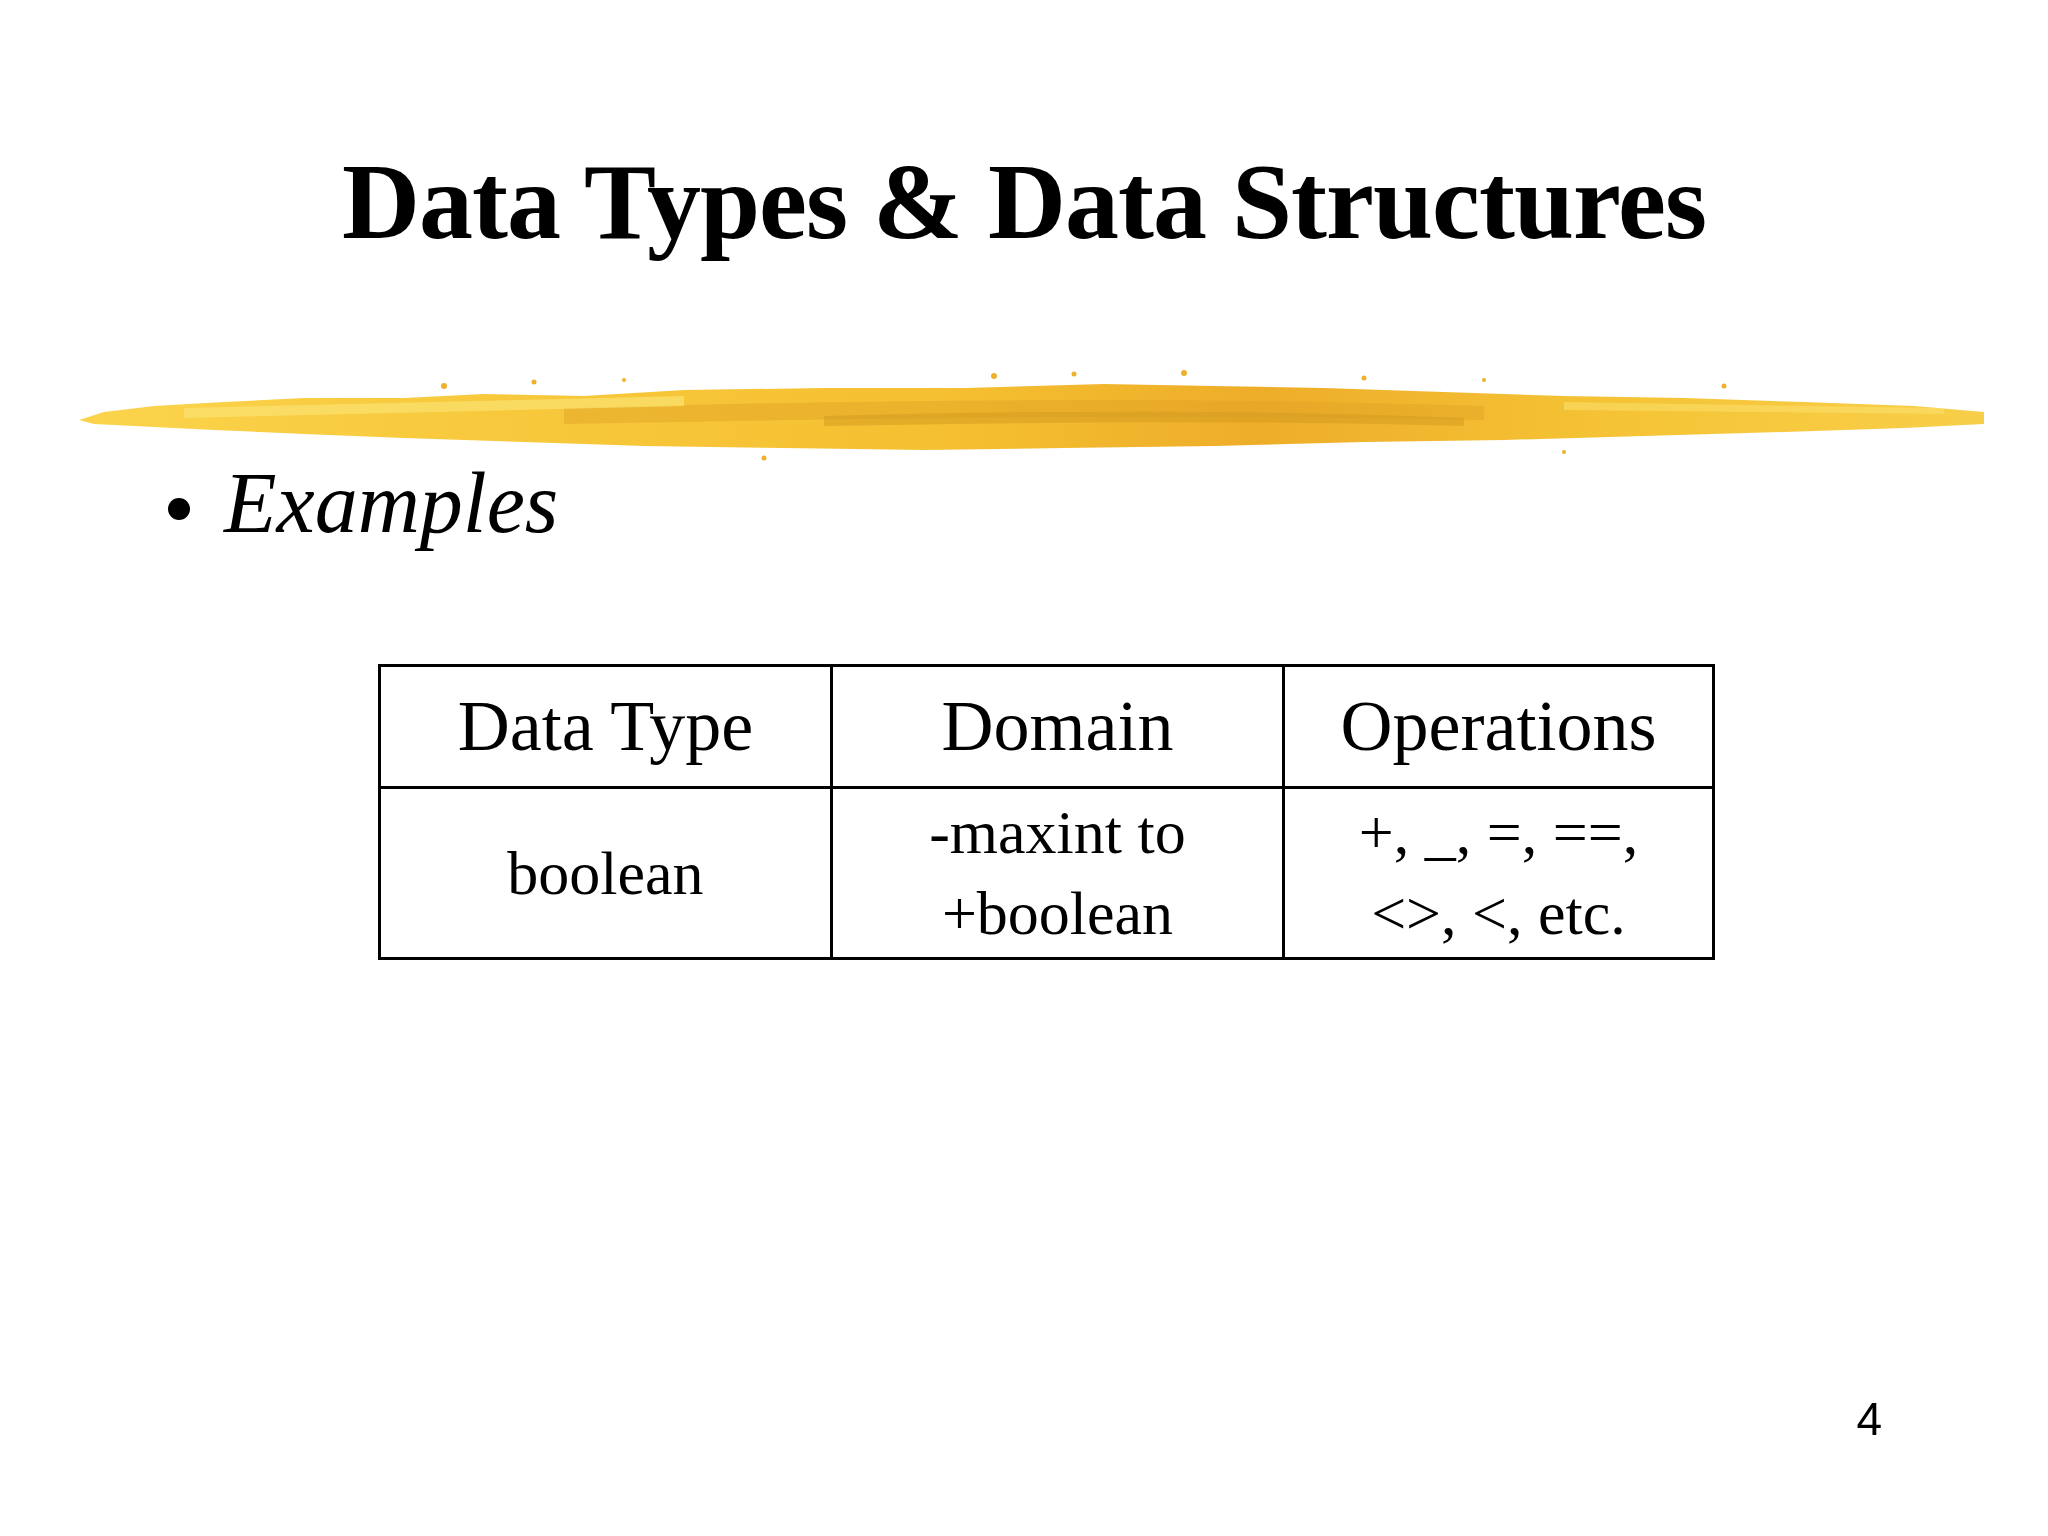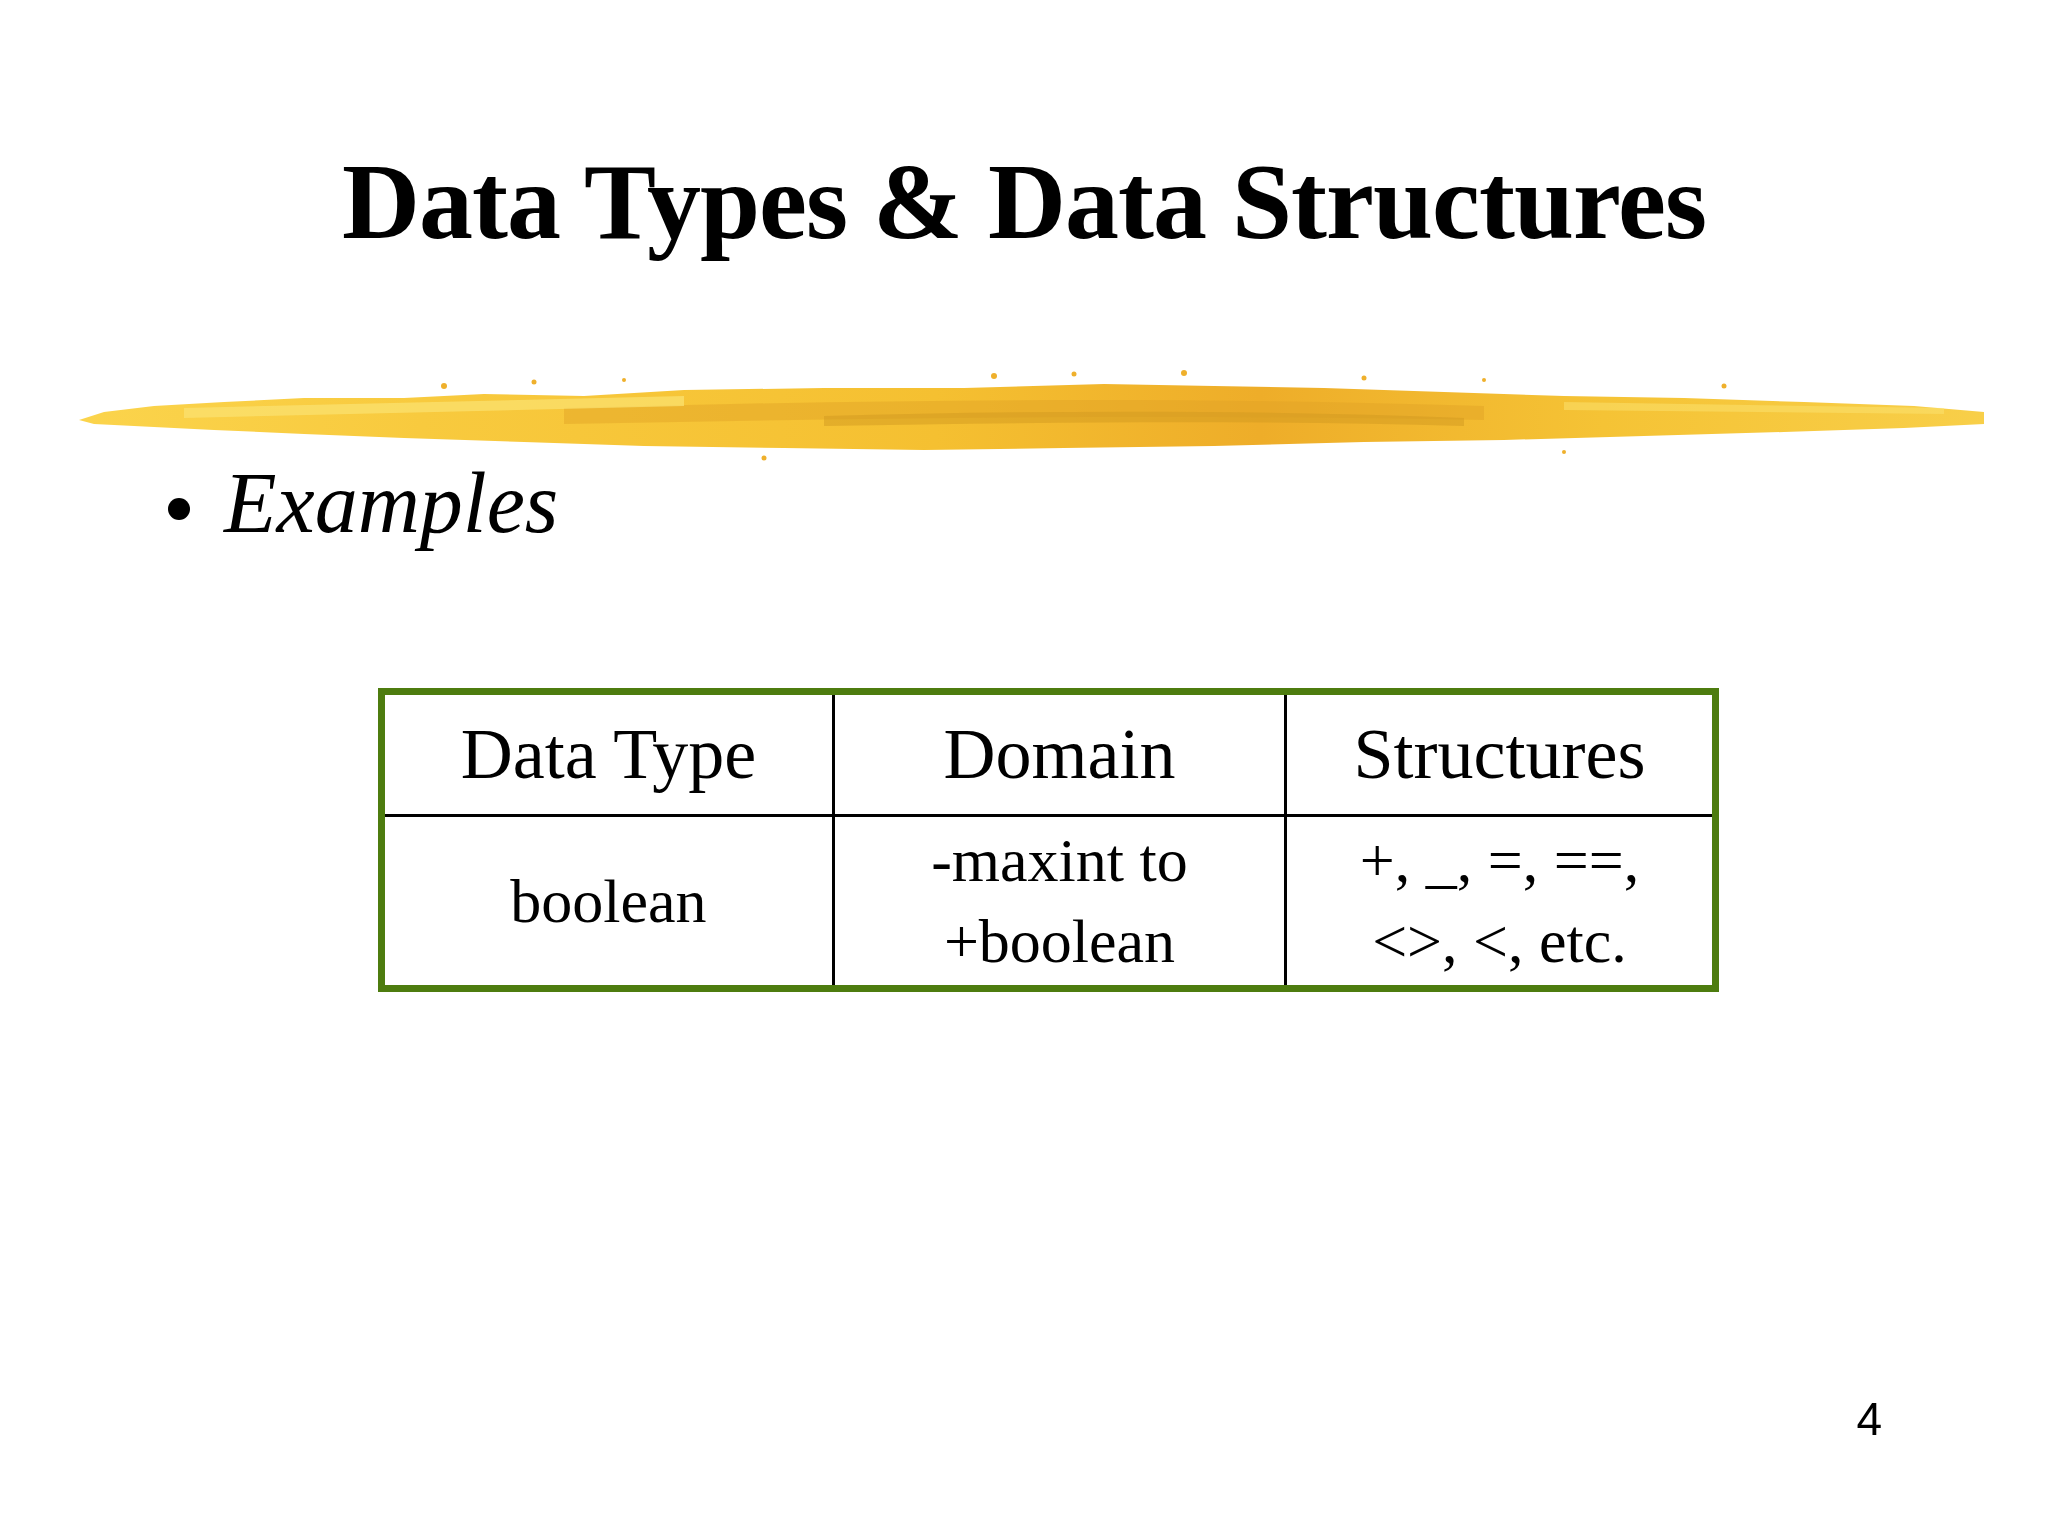--- a/index.html
+++ b/index.html
@@ -56,23 +56,22 @@
     font-size: 86px;
     line-height: 1.2;
     white-space: nowrap;
   }
   .data-table {
     position: absolute;
     left: 378px;
     top: 664px;
     border-collapse: collapse;
     table-layout: fixed;
-    border: 7px solid #4d7c0f;
+    border: 2px solid #4d7c0f;
     background: #ffffff;
-    margin-top: 24px;
   }
   .data-table th,
   .data-table td {
     border: 3px solid #000000;
     text-align: center;
     vertical-align: middle;
     font-weight: 400;
     padding: 0 8px;
     white-space: pre-line;
     line-height: 1.3;
@@ -150,21 +149,21 @@
   <table class="data-table">
     <colgroup>
       <col class="col-datatype">
       <col class="col-domain">
       <col class="col-operations">
     </colgroup>
     <thead>
       <tr>
         <th>Data Type</th>
         <th>Domain</th>
-        <th>Structures</th>
+        <th>Operations</th>
       </tr>
     </thead>
     <tbody>
       <tr class="row-tall">
         <td>boolean</td>
         <td>-maxint to
 +boolean</td>
         <td>+, _, =, ==,
 &lt;&gt;, &lt;, etc.</td>
       </tr>

